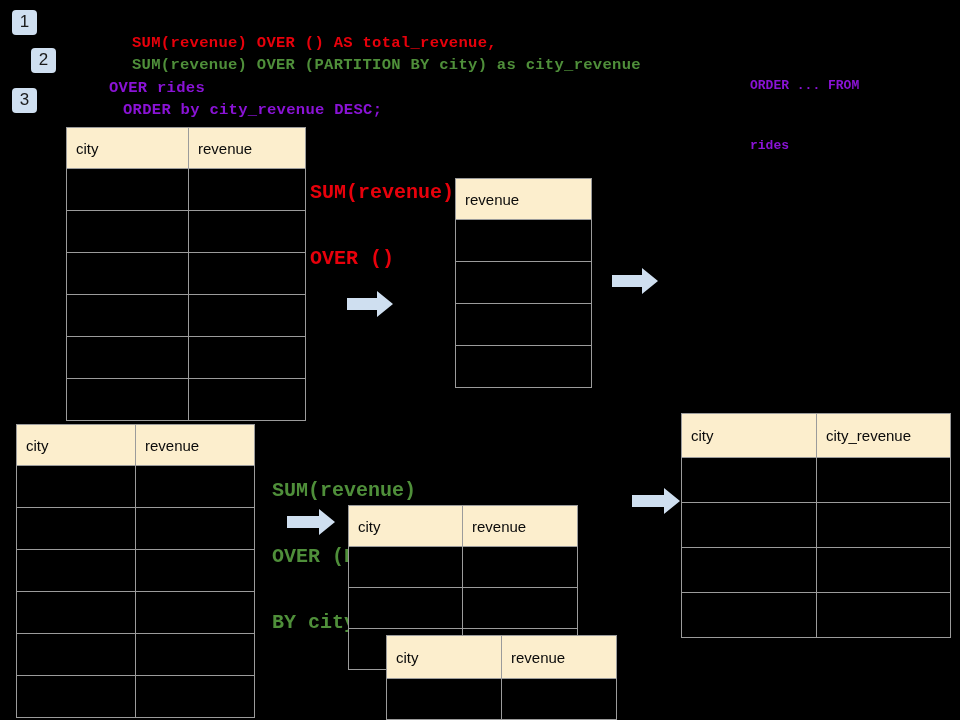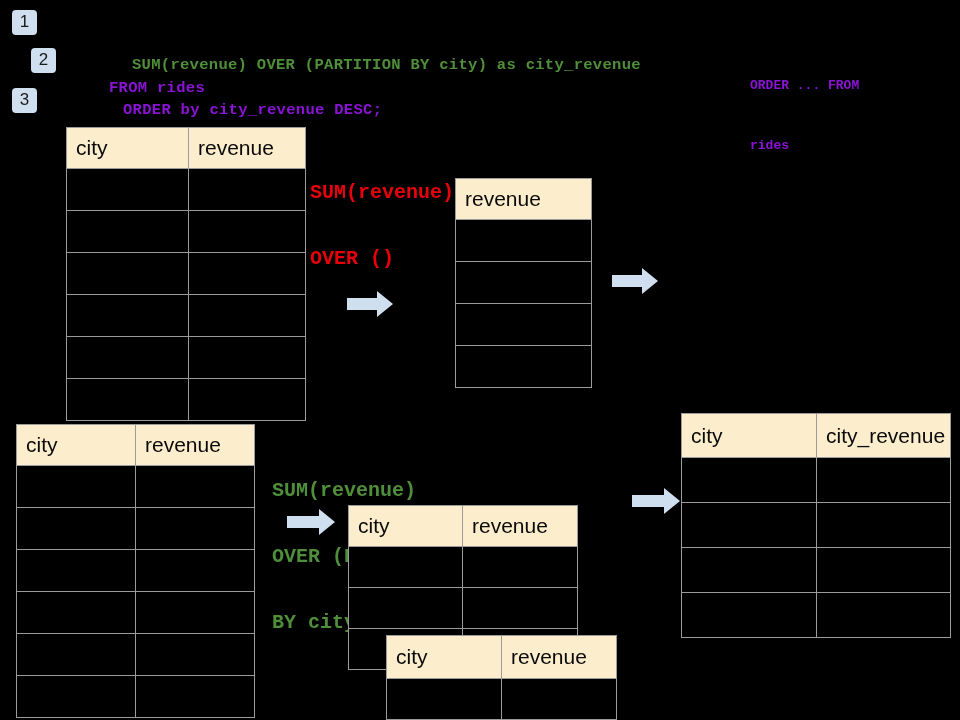--- a/index.html
+++ b/index.html
@@ -69,21 +69,21 @@
   }
   .tbl th, .tbl td {
     border: 1px solid #9b9b9b;
     padding: 0;
     margin: 0;
   }
   .tbl th {
     background: #fceecd;
     color: #0a0a0a;
     font-family: "Liberation Sans", sans-serif;
-    font-size: 21px;
+    font-size: 15px;
     font-weight: normal;
     text-align: left;
     padding-left: 9px;
   }
   .tbl td {
     background: #000000;
   }
 
   
   .arrow {
@@ -92,22 +92,23 @@
 </style>
 </head>
 <body>
 
 <div id="canvas">
 
   <div class="badge" style="left:12px; top:10px;">1</div>
   <div class="badge" style="left:31px; top:48px;">2</div>
   <div class="badge" style="left:12px; top:88px;">3</div>
 
+  <div class="sql sql-red" style="left:132px; top:34px;">SUM(revenue) OVER () AS total_revenue,</div>
   <div class="sql sql-green" style="left:132px; top:56px;">SUM(revenue) OVER (PARTITION BY city) as city_revenue</div>
-  <div class="sql sql-purple" style="left:109px; top:79px;">FROM rides</div>
+  <div class="sql sql-purple" style="left:109px; top:79px;">OVER rides</div>
   <div class="sql sql-purple" style="left:123px; top:101px;">ORDER by city_revenue DESC;</div>
 
   <div class="annot annot-purple" style="left:750px; top:36px;">
     <div>ORDER ... FROM</div>
     <div>rides</div>
   </div>
 
   <div class="annot annot-red" style="left:310px; top:138px;">
     <div>SUM(revenue)</div>
     <div>OVER ()</div>

